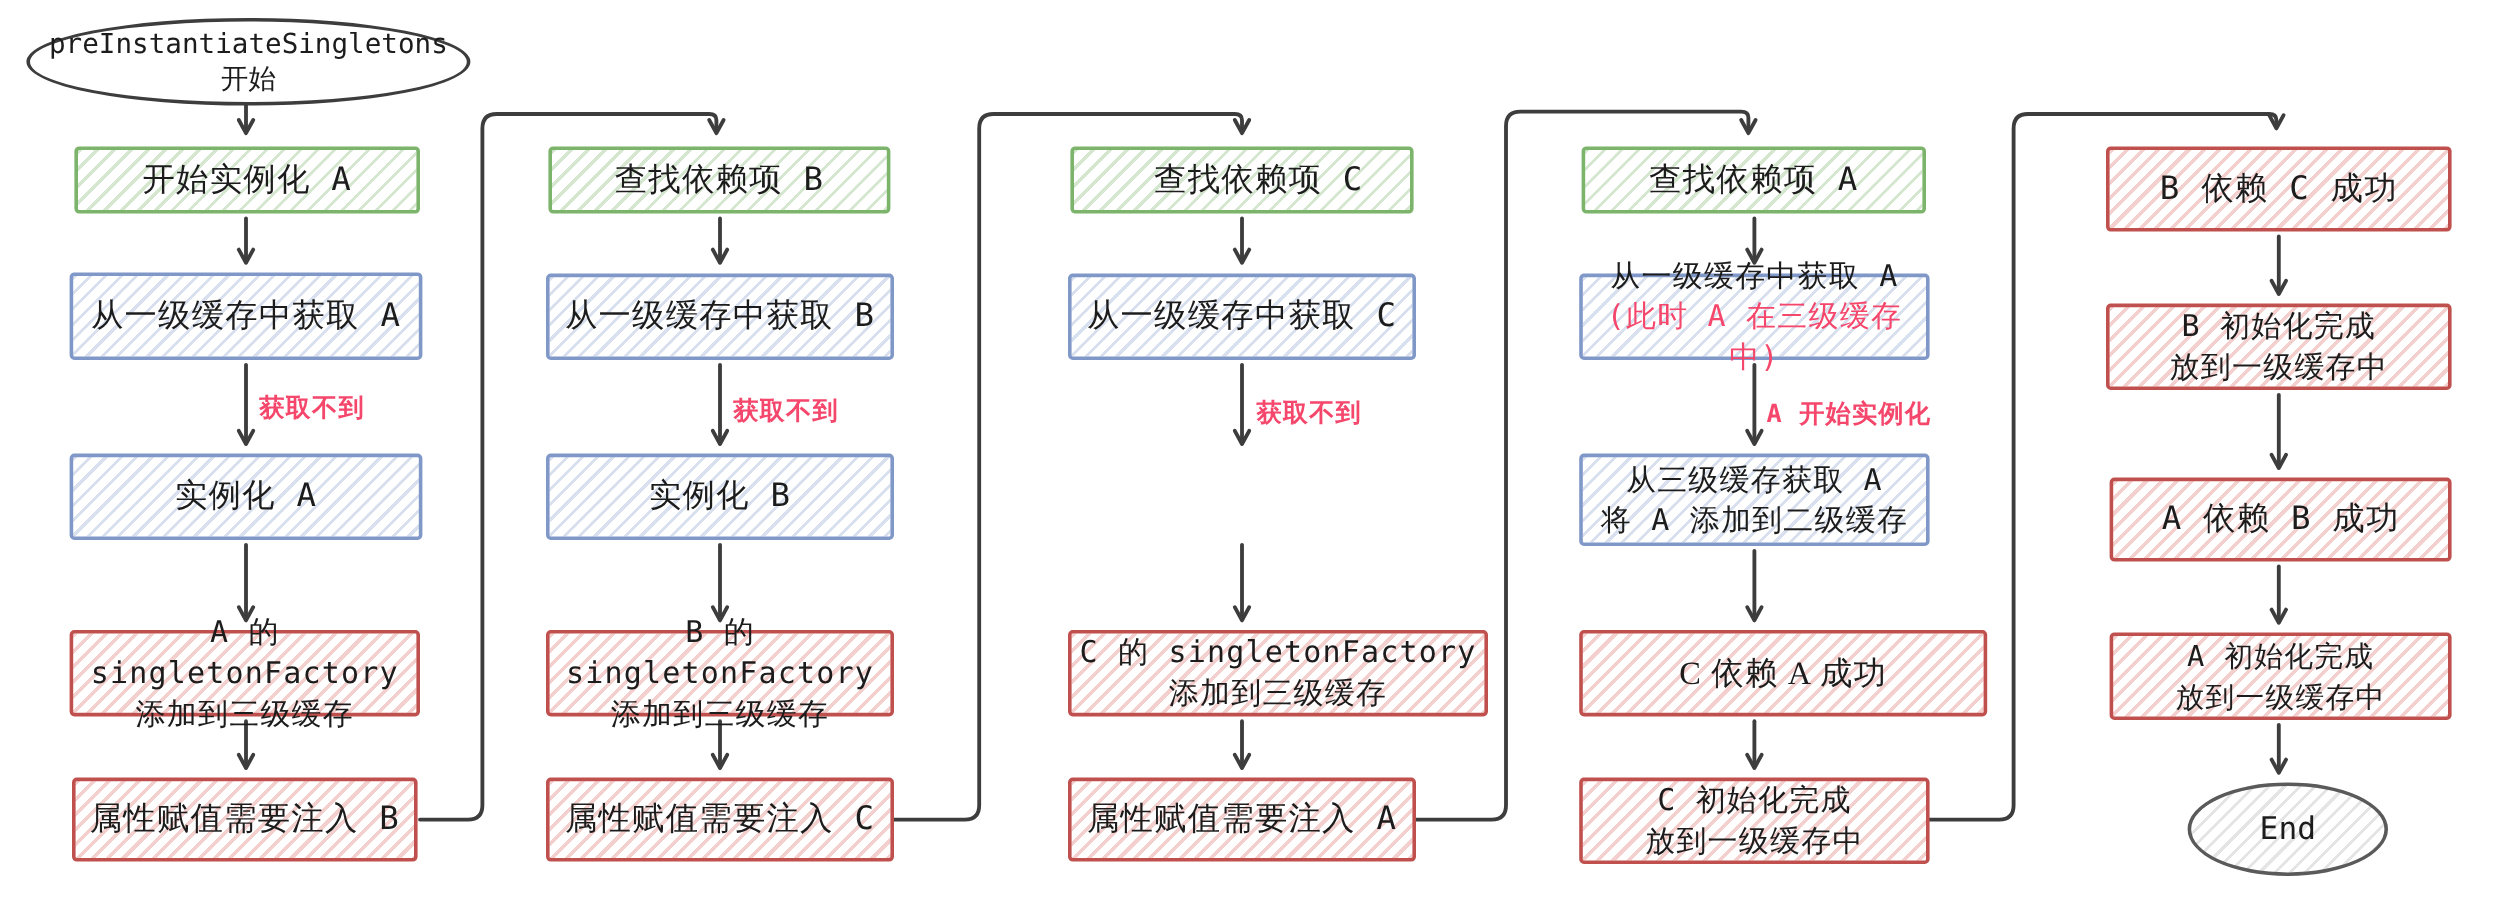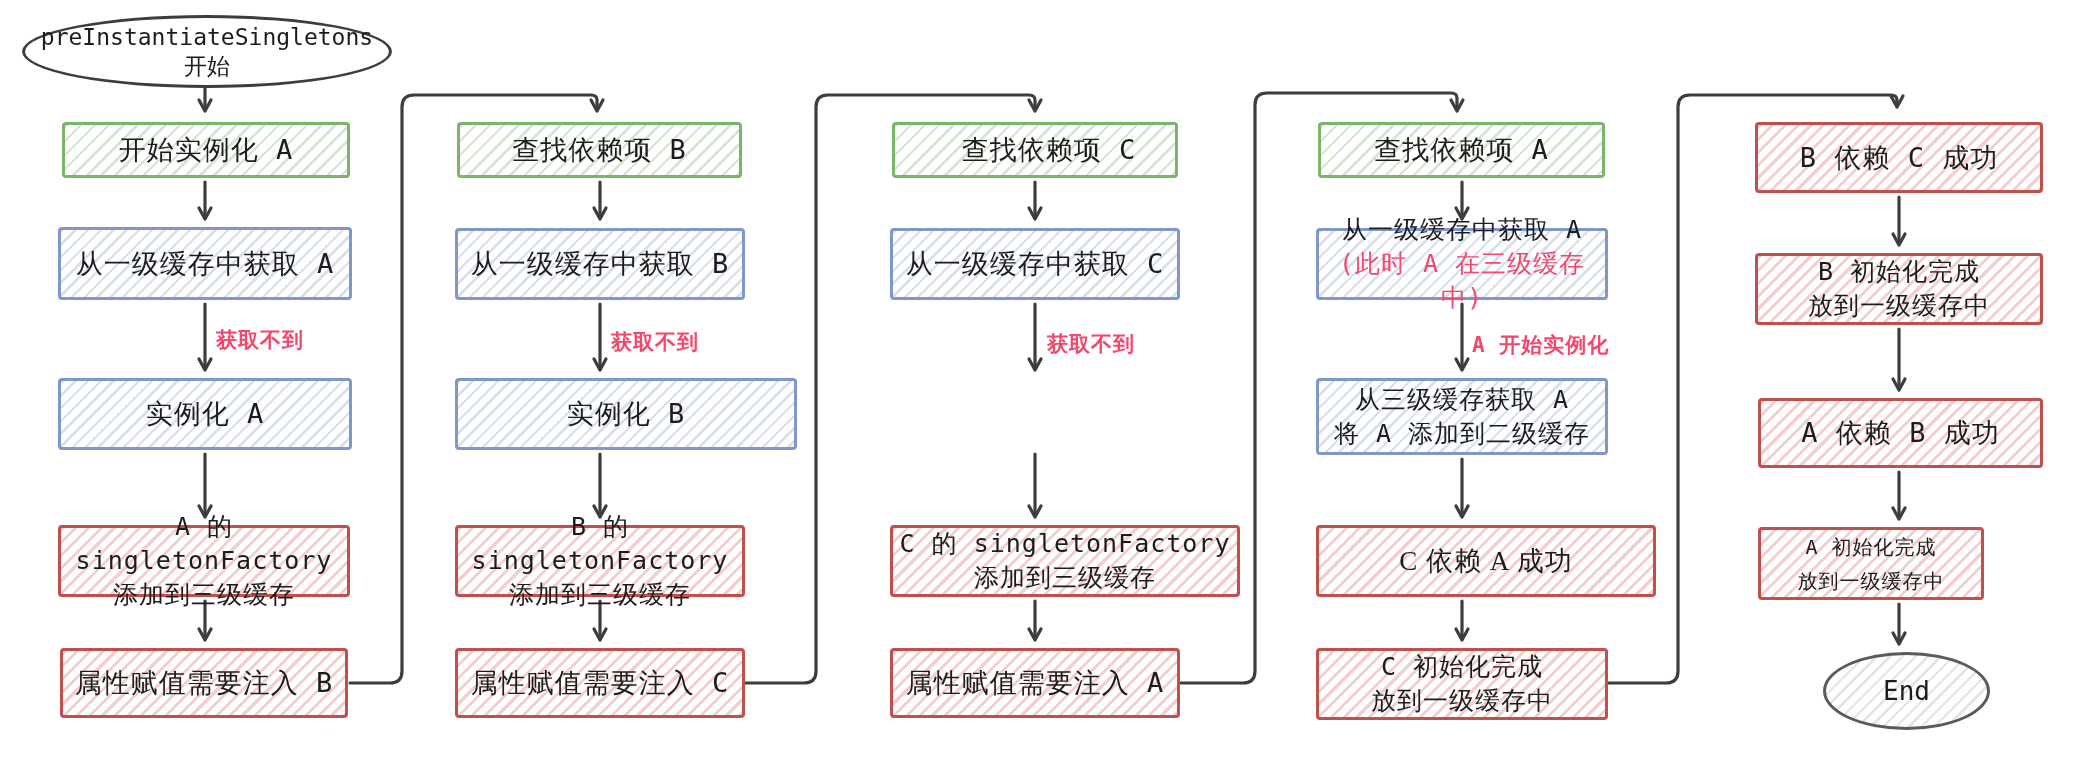--- a/index.html
+++ b/index.html
@@ -129,21 +129,21 @@
     <div>属性赋值需要注入 B</div>
   </div>
 
   <div class="node green" style="left:457px;top:122px;width:285px;height:56px;">
     <div>查找依赖项 B</div>
   </div>
   <div class="node blue" style="left:455px;top:228px;width:290px;height:72px;">
     <div>从一级缓存中获取 B</div>
   </div>
   <div class="edge-label" style="left:611px;top:328px;">获取不到</div>
-  <div class="node blue" style="left:455px;top:378px;width:342px;height:72px;">
+  <div class="node blue" style="left:455px;top:378px;width:290px;height:72px;">
     <div>实例化 B</div>
   </div>
   <div class="node red" style="left:455px;top:525px;width:290px;height:72px;font-size:25px;">
     <div>B 的 singletonFactory</div>
     <div>添加到三级缓存</div>
   </div>
   <div class="node red" style="left:455px;top:648px;width:290px;height:70px;">
     <div>属性赋值需要注入 C</div>
   </div>
 
@@ -185,21 +185,21 @@
   <div class="node red" style="left:1755px;top:122px;width:288px;height:71px;">
     <div>B 依赖 C 成功</div>
   </div>
   <div class="node red" style="left:1755px;top:253px;width:288px;height:72px;font-size:25px;">
     <div>B 初始化完成</div>
     <div>放到一级缓存中</div>
   </div>
   <div class="node red" style="left:1758px;top:398px;width:285px;height:70px;">
     <div>A 依赖 B 成功</div>
   </div>
-  <div class="node red" style="left:1758px;top:527px;width:226px;height:73px;font-size:20px;">
+  <div class="node red" style="left:1758px;top:527px;width:285px;height:73px;font-size:24px;">
     <div>A 初始化完成</div>
     <div>放到一级缓存中</div>
   </div>
 
   <div class="ellipse end" style="left:1823px;top:652px;width:167px;height:78px;">
     <div>End</div>
   </div>
 
 </div>
 

